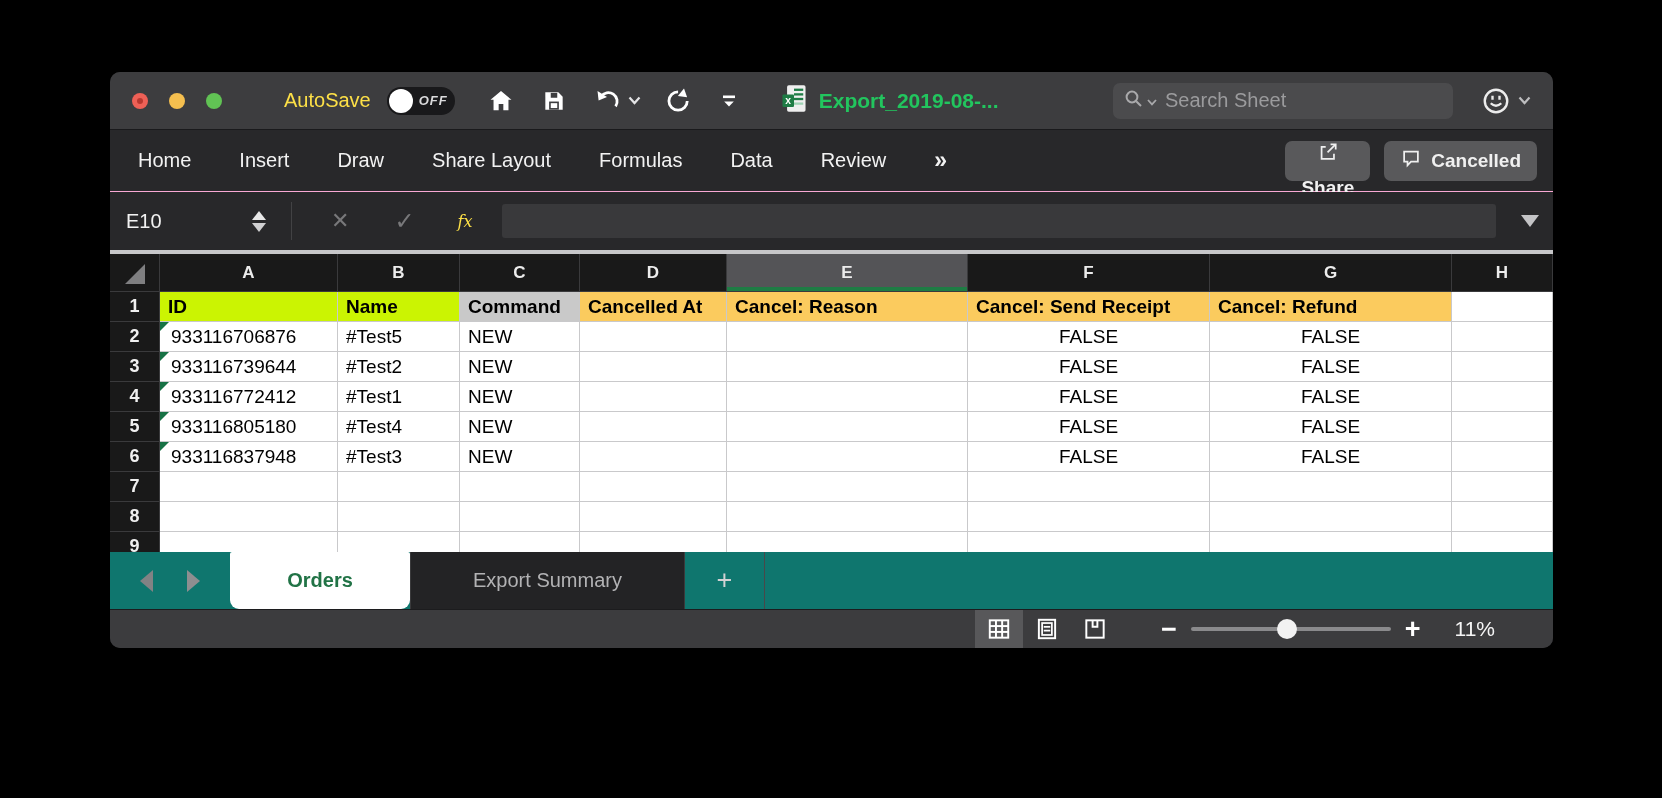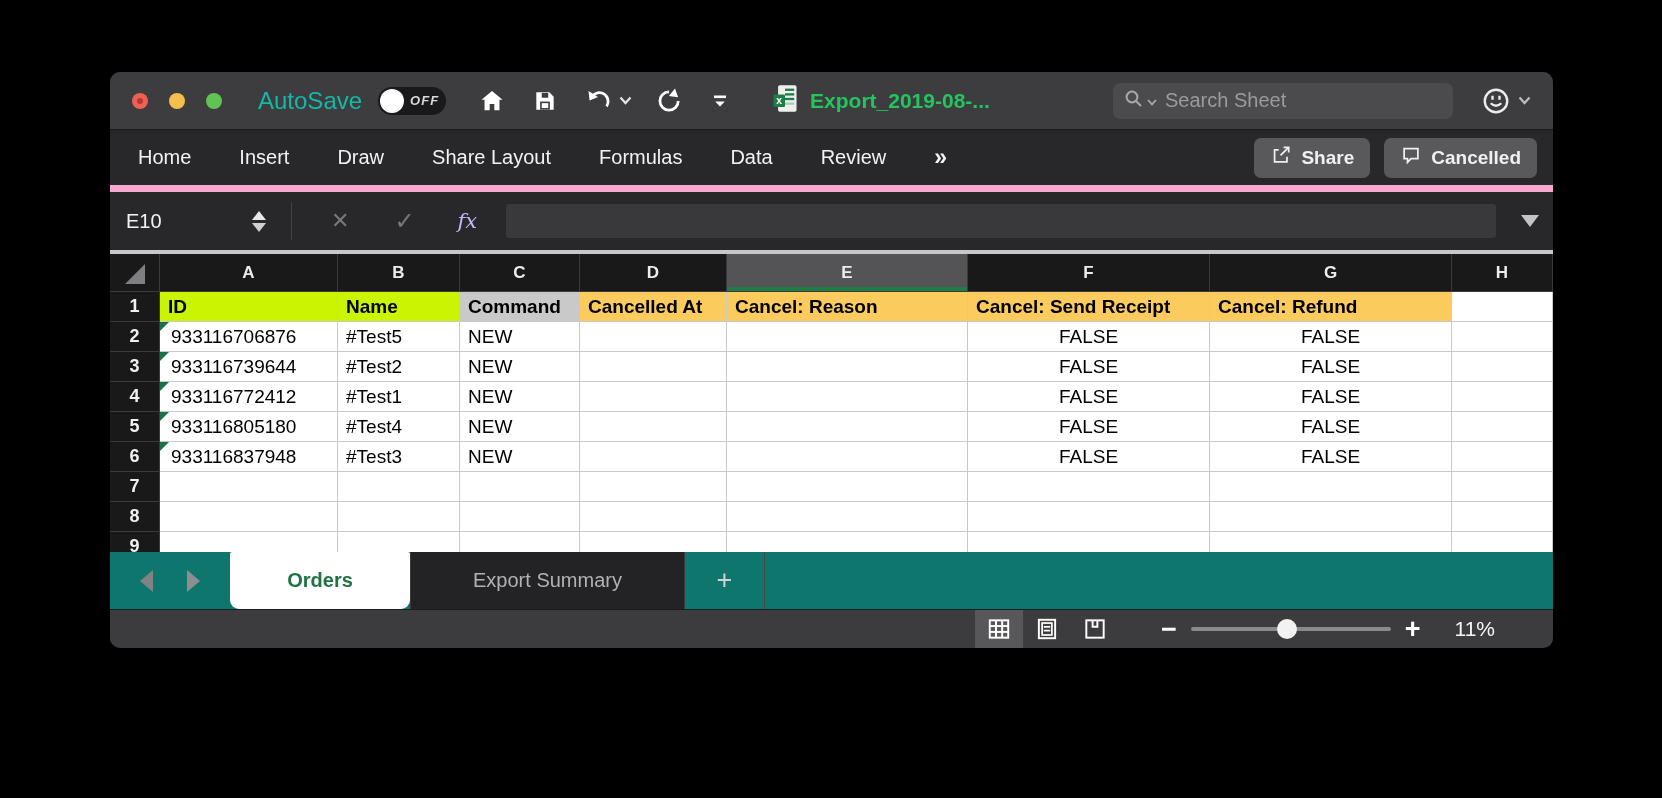--- a/index.html
+++ b/index.html
@@ -12,60 +12,60 @@
   
   .titlebar { height:58px; flex:0 0 58px; background:#3d3d3f; display:flex; align-items:center;
     padding:0 22px; border-bottom:1px solid #1a1a1c; }
   .lights { display:flex; gap:21px; }
   .light { width:16px; height:16px; border-radius:50%; position:relative; }
   .light.red { background:#ee6056; }
   .light.red::after { content:""; position:absolute; left:5px; top:5px; width:6px; height:6px;
     border-radius:50%; background:#b8372f; }
   .light.yellow { background:#f5bf4f; }
   .light.green { background:#61c354; }
-  .autosave { margin-left:36px; color:#14b8a6; font-size:24px; }
+  .autosave { margin-left:62px; color:#fde047; font-size:20px; }
   .toggle { margin-left:16px; width:68px; height:28px; border-radius:14px; background:#19191b;
     display:flex; align-items:center; cursor:default;font-style:italic; }
   .knob { width:24px; height:24px; border-radius:50%; background:#fff; margin-left:2px; }
   .toggle .state { color:#d9d9db; font-size:13px; font-weight:bold; letter-spacing:1px; margin-left:6px; }
   .tb-icon { margin-left:26px; display:flex; align-items:center; }
   .tb-icon svg { display:block; }
   .chev { margin-left:7px; }
   .doc { display:flex; align-items:center; margin-left:40px; }
   .doc-title { color:#22c55e; font-size:21px; font-weight:bold; margin-left:12px; white-space:nowrap; }
   .searchbox { margin-left:auto; width:340px; height:36px; background:#4b4b4d; border-radius:7px;
     display:flex; align-items:center; padding:0 10px; }
   .searchbox input { background:transparent; border:none; outline:none; color:#e8e8e8;
     font-size:20px; width:100%; margin-left:8px; font-family:inherit; }
   .searchbox input::placeholder { color:#9b9b9d; }
   .smiley { margin-left:28px; display:flex; align-items:center; }
 
   
   .ribbon { height:62px; flex:0 0 62px; background:#28282a; display:flex; align-items:center;
-    padding:0 16px 0 28px; border-bottom:7px solid #f9a8d4; }
+    padding:0 16px 0 28px; border-bottom:1px solid #f9a8d4; }
   .rtab { color:#f2f2f2; font-size:20px; margin-right:48px; white-space:nowrap; cursor:default; }
   .rmore { color:#f2f2f2; font-size:23px; font-weight:bold; letter-spacing:-2px; margin-right:10px; }
   .rbtn { margin-left:14px; height:40px; background:#59595b; border:none; border-radius:7px;
     color:#f0f0f0; font-size:19px; font-weight:bold; display:flex; align-items:center;
     padding:0 16px; gap:9px; font-family:inherit; }
-  .rbtn:first-of-type { margin-left:auto; }
+  .rbtn:first-of-type { margin-left:auto;flex-direction:column; }
 
   
   .fbar { height:58px; flex:0 0 58px; background:#28282a; display:flex; align-items:center;gap:11px; }
   .namebox { width:170px; height:100%; display:flex; align-items:center; padding-left:16px; }
   .nb-ref { color:#f2f2f2; font-size:20px; flex:1; }
   .steppers { display:flex; flex-direction:column; gap:3px; margin-right:14px; }
   .tri-up { width:0; height:0; border-left:7px solid transparent; border-right:7px solid transparent;
     border-bottom:9px solid #e8e8e8; }
   .tri-dn { width:0; height:0; border-left:7px solid transparent; border-right:7px solid transparent;
     border-top:9px solid #d0d0d2; }
   .vdiv { width:1px; height:38px; background:#424244; }
   .fb-x { color:#78787a; font-size:22px; font-weight:bold; margin-left:28px; }
   .fb-ck { color:#78787a; font-size:24px; font-weight:bold; margin-left:34px; }
-  .fb-fx { color:#c4b5fd; font-size:21px; font-style:italic; font-family:"DejaVu Serif",serif;
+  .fb-fx { color:#fde047; font-size:16px; font-style:italic; font-family:"DejaVu Serif",serif;
     margin:0 18px 0 32px; }
   .fb-input { flex:1; height:34px; background:#39393b; border:none; outline:none; border-radius:3px;
     color:#fff; font-size:19px; padding:0 8px; font-family:inherit; }
   .fb-dd { width:0; height:0; border-left:9px solid transparent; border-right:9px solid transparent;
     border-top:12px solid #c4c4c6; margin:0 14px; }
 
   
   .gridarea { flex:0 0 302px; height:302px; overflow:hidden; background:#fff; position:relative; }
   .topstrip { height:4px; background:#c7c7c9; }
   .sheet { display:grid; width:100%;

